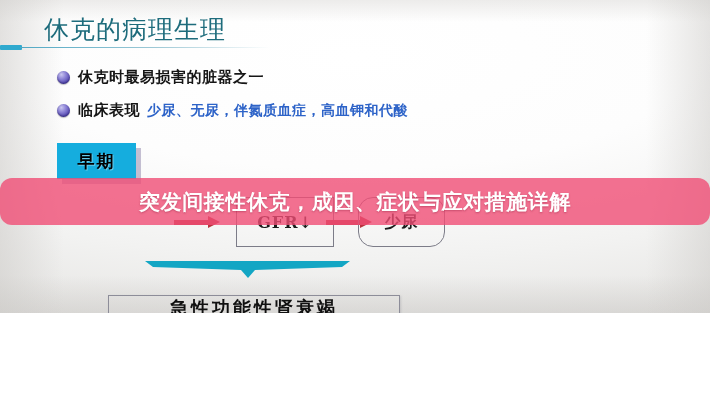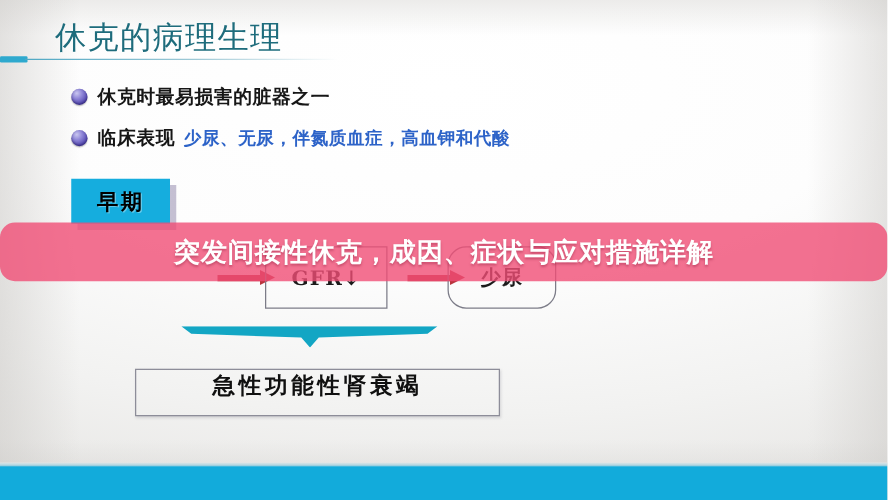--- a/index.html
+++ b/index.html
@@ -10,21 +10,21 @@
   body {
     width: 710px;
     height: 400px;
     overflow: hidden;
     font-family: "Liberation Sans", "DejaVu Sans", sans-serif;
   }
 
   #slide {
     position: relative;
     width: 710px;
-    height: 400px;
+    height: 313px;
     overflow: hidden;
     background:
       radial-gradient(ellipse 120% 90% at 50% 18%, #ffffff 0%, #fdfdfd 40%, #f2f2f1 72%, #e6e5e3 100%);
   }
 
   
   #vignette {
     position: absolute;
     inset: 0;
     background:
@@ -159,21 +159,21 @@
   }
   .flow-label {
     font-family: "DejaVu Serif", "Liberation Serif", serif;
     font-size: 16px;
     font-weight: 700;
     color: #1a1a1a;
     letter-spacing: 1px;
     white-space: nowrap;
   }
   #flow-box-1 { left: 68px;  top: 197px; width: 98px;  height: 48px; }
-  #flow-box-2 { left: 212px; top: 197px; width: 96px;  height: 48px; }
+  #flow-box-2 { left: 236px; top: 197px; width: 96px;  height: 48px; }
   #flow-box-3 { left: 358px; top: 197px; width: 85px;  height: 48px; border-radius: 15px; }
 
   .flow-arrow {
     position: absolute;
     top: 216px;
     height: 12px;
     width: 48px;
   }
   #flow-arrow-1 { left: 174px; }
   #flow-arrow-2 { left: 326px; }

